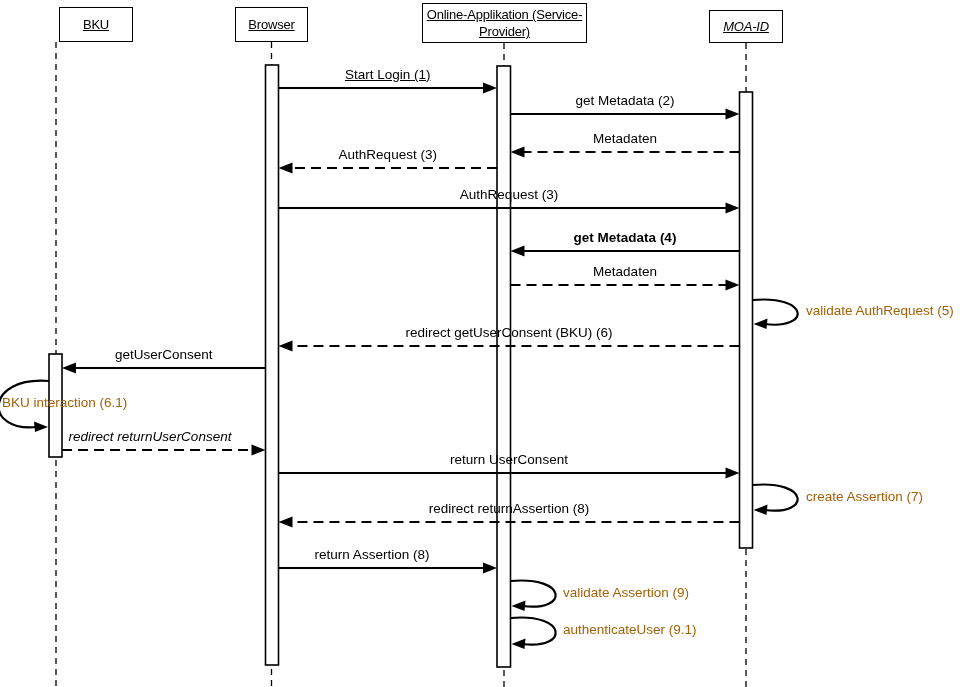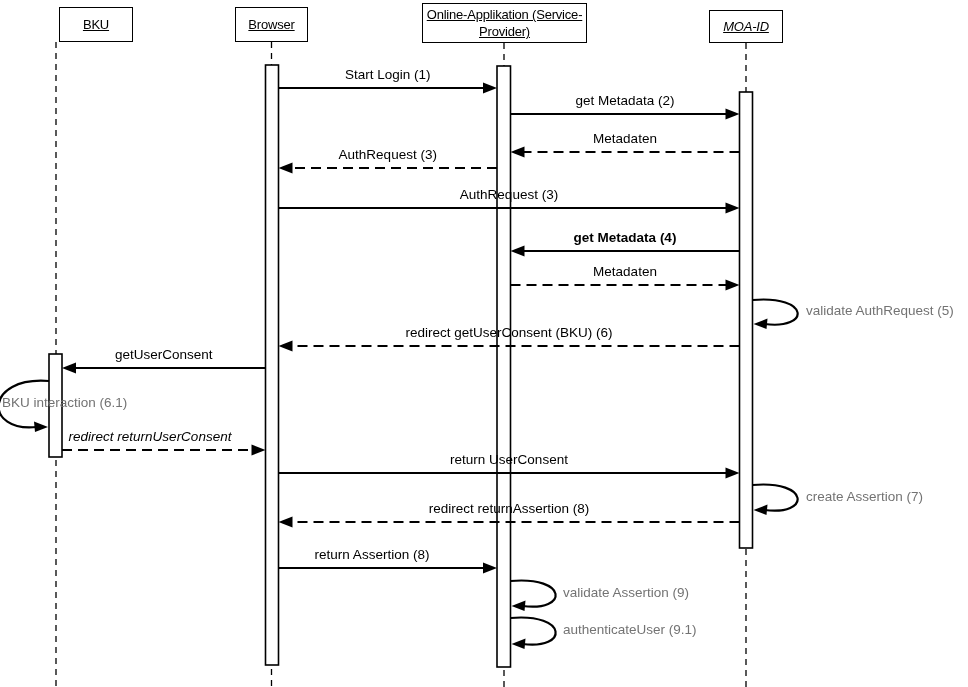--- a/index.html
+++ b/index.html
@@ -6,21 +6,21 @@
   #stage{
     position:relative;width:968px;height:687px;background:#ffffff;
     font-family:"Liberation Sans",sans-serif;color:#000;overflow:hidden;
   }
   #diagram-svg{position:absolute;left:0;top:0;}
   .msg-label{
     position:absolute;transform:translateX(-50%);white-space:nowrap;
     font-size:13.5px;color:#000;
   }
   .self-label{
-    position:absolute;white-space:nowrap;font-size:13.5px;color:#737373;
+    position:absolute;white-space:nowrap;font-size:13.5px;color:#a16207;
   }
   .actor-box{
     position:absolute;border:1.6px solid #000;background:#ffffff;
     display:flex;flex-direction:column;align-items:center;justify-content:center;
     box-sizing:border-box;font-size:13px;letter-spacing:-0.2px;line-height:17px;
     text-align:center;
   }
   .actor-line{text-decoration:underline;}
 </style>
 </head>
@@ -66,21 +66,21 @@
       <polygon points="753.5,324 767.5,318.5 766.5,329" fill="#000000"></polygon>
       <path d="M 49 381 C -16 376, -16 433, 37 427" fill="none" stroke="#000000" stroke-width="2.2"></path>
       <polygon points="48,427 34,421.5 35,432" fill="#000000"></polygon>
       <path d="M 752.5 485 C 810.5 480, 810.5 516, 764.5 510" fill="none" stroke="#000000" stroke-width="2.2"></path>
       <polygon points="753.5,510 767.5,504.5 766.5,515" fill="#000000"></polygon>
       <path d="M 510.5 581 C 568.5 576, 568.5 612, 522.5 606" fill="none" stroke="#000000" stroke-width="2.2"></path>
       <polygon points="511.5,606 525.5,600.5 524.5,611" fill="#000000"></polygon>
       <path d="M 510.5 618 C 568.5 613, 568.5 650, 522.5 644" fill="none" stroke="#000000" stroke-width="2.2"></path>
       <polygon points="511.5,644 525.5,638.5 524.5,649" fill="#000000"></polygon>
     </svg>
-<div class="msg-label" style="left: 387.75px; top: 67px;">Start Login (1)</div>
+<div class="msg-label" style="left: 387.75px; top: 67px; text-decoration: underline;">Start Login (1)</div>
     <div class="msg-label" style="left: 625px; top: 93px;">get Metadata (2)</div>
     <div class="msg-label" style="left: 625px; top: 131px;">Metadaten</div>
     <div class="msg-label" style="left: 387.75px; top: 147px;">AuthRequest (3)</div>
     <div class="msg-label" style="left: 509px; top: 187px;">AuthRequest (3)</div>
     <div class="msg-label" style="left: 625px; top: 230px; font-weight: bold;">get Metadata (4)</div>
     <div class="msg-label" style="left: 625px; top: 264px;">Metadaten</div>
     <div class="msg-label" style="left: 509px; top: 325px;">redirect getUserConsent (BKU) (6)</div>
     <div class="msg-label" style="left: 163.75px; top: 347px;">getUserConsent</div>
     <div class="msg-label" style="left: 150px; top: 429px; font-style: italic;">redirect returnUserConsent</div>
     <div class="msg-label" style="left: 509px; top: 452px;">return UserConsent</div>

